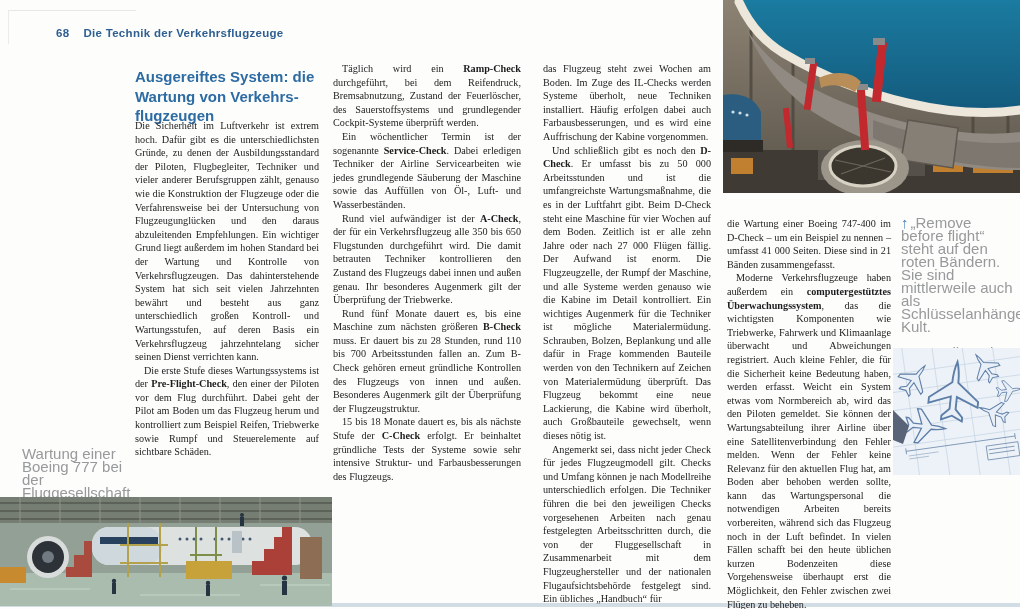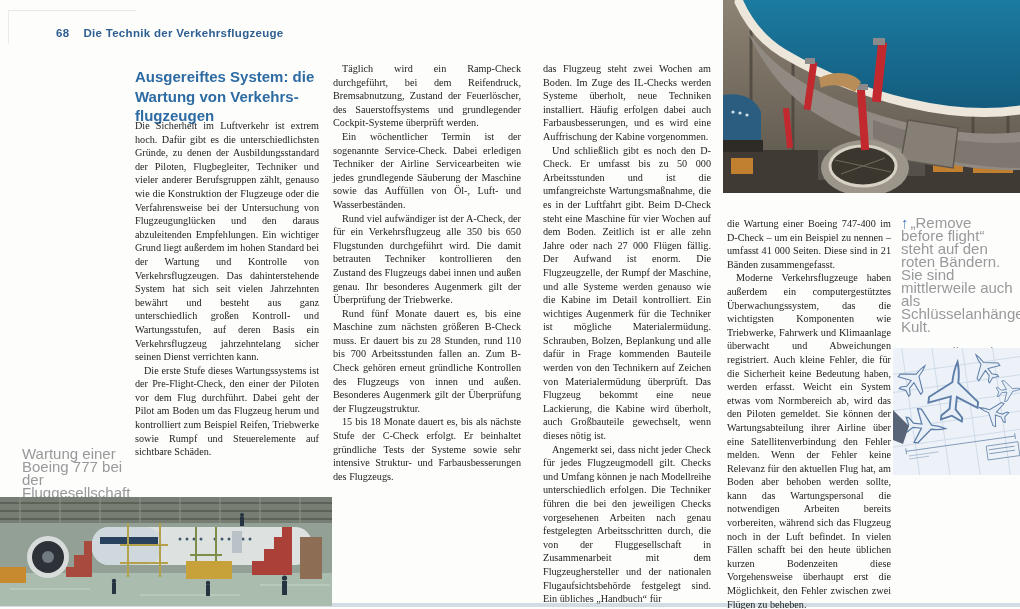--- a/index.html
+++ b/index.html
@@ -19,21 +19,21 @@
   .bottom-strip { position:absolute; left:0; top:603px; width:1020px; height:4px; background:#d2dce5; }
   
   .heading { position:absolute; left:135px; top:67px; width:192px;
     font-family:"Liberation Sans", sans-serif; font-weight:bold;
     font-size:15px; line-height:19.5px; color:var(--heading-blue,#2d6ba3); }
   
   .col { position:absolute; font-size:10.2px; line-height:13.6px;
     color:#1c1c1c; text-align:justify; hyphens:auto; }
   .col p + p, .col p.indent { }
   .col p.indent { text-indent:9px; }
-  .bold { font-weight:normal; }
+  .bold { font-weight:bold; }
   #col-1 { left:135px; top:119px; width:184px; }
   #col-2 { left:333px; top:62px;  width:188px; }
   #col-3 { left:543px; top:62px;  width:168px; }
   #col-4 { left:727px; top:217px; width:164px; }
   
   .caption, .mnote { font-family:"Liberation Sans", sans-serif;
     font-size:15px; line-height:13px; color:var(--margin-gray,#97999b); }
   .caption { position:absolute; left:22px; top:447px; width:112px; }
   .mnotes { position:absolute; left:901px; top:216px; width:116px; }
   .mnote { margin-bottom:13px; }

